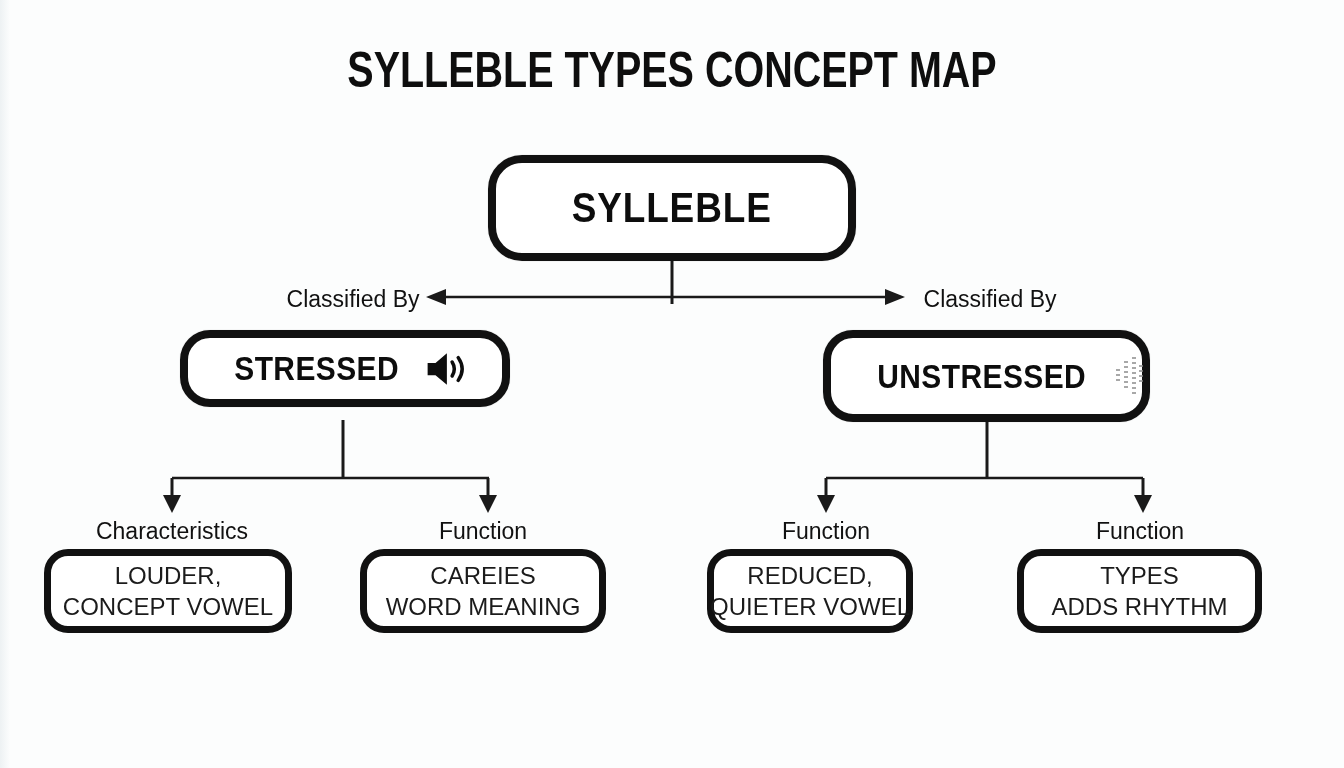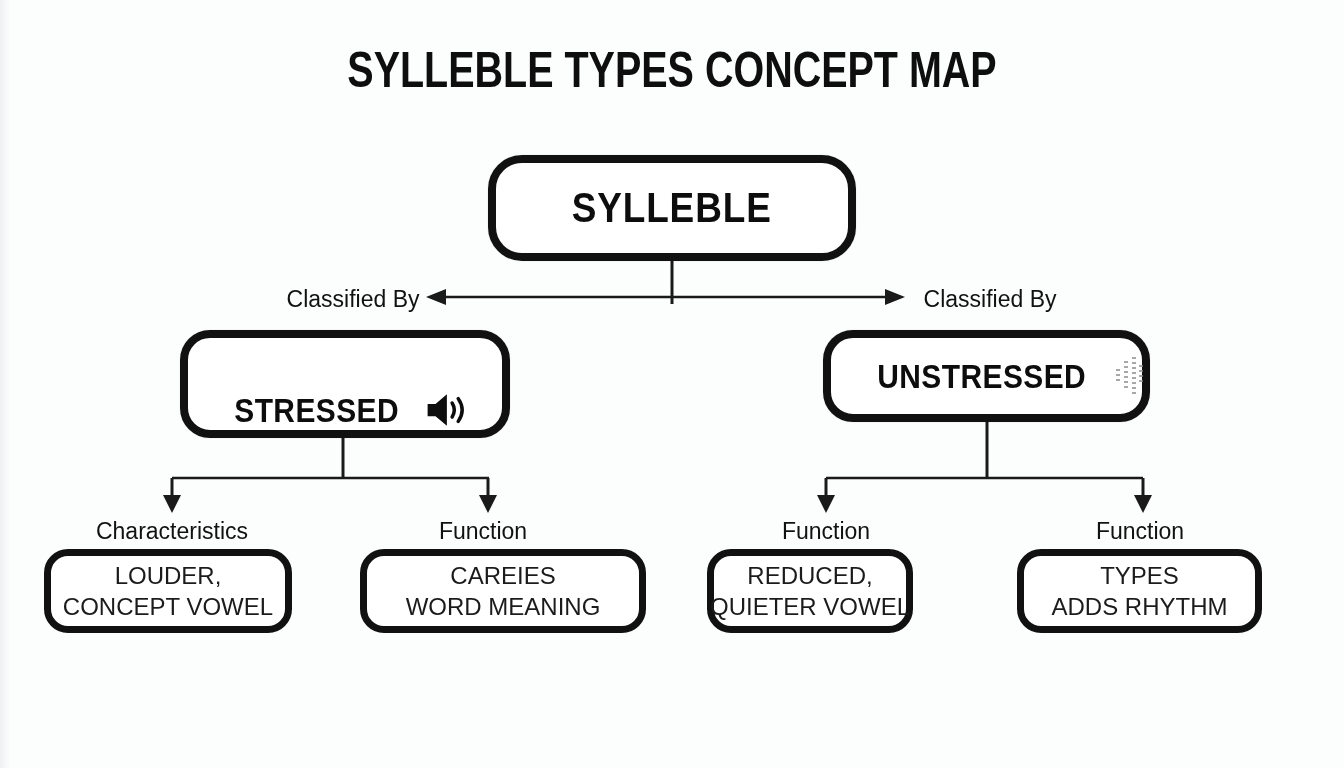--- a/index.html
+++ b/index.html
@@ -47,21 +47,21 @@
     font-weight:700;
     transform:scaleX(0.88);
     transform-origin:50% 50%;
     white-space:nowrap;
     color:#0d0d0d;
   }
   .root-box{left:488px;top:155px;width:368px;height:106px;}
   .root-box .node-label{font-size:42px;letter-spacing:1px;}
 
   .branch-box{border-width:8px;border-radius:30px;}
-  .stressed-box{left:180px;top:330px;width:330px;height:108px;align-items:flex-end;}
+  .stressed-box{left:180px;top:330px;width:330px;height:77px;}
   .unstressed-box{left:823px;top:330px;width:327px;height:92px;padding-left:34px;}
   .branch-box .node-label{font-size:34px;letter-spacing:0.5px;}
 
   .child-box{
     position:absolute;
     background:#ffffff;
     border:7px solid var(--border);
     border-radius:24px;
     display:flex;flex-direction:column;align-items:center;justify-content:center;
     line-height:31px;
@@ -175,21 +175,21 @@
   <div class="edge-label" style="left:72px;top:518px;">Characteristics</div>
   <div class="edge-label" style="left:383px;top:518px;">Function</div>
   <div class="edge-label" style="left:726px;top:518px;">Function</div>
   <div class="edge-label" style="left:1040px;top:518px;">Function</div>
 
   <div class="child-box" style="left:44px;top:549px;width:248px;height:84px;">
     <span class="child-line">LOUDER,</span>
     <span class="child-line">CONCEPT VOWEL</span>
   </div>
 
-  <div class="child-box" style="left:360px;top:549px;width:286px;height:84px;">
+  <div class="child-box" style="left:360px;top:549px;width:246px;height:84px;">
     <span class="child-line">CAREIES</span>
     <span class="child-line">WORD MEANING</span>
   </div>
 
   <div class="child-box" style="left:707px;top:549px;width:206px;height:84px;">
     <span class="child-line">REDUCED,</span>
     <span class="child-line">QUIETER VOWEL</span>
   </div>
 
   <div class="child-box" style="left:1017px;top:549px;width:245px;height:84px;">

